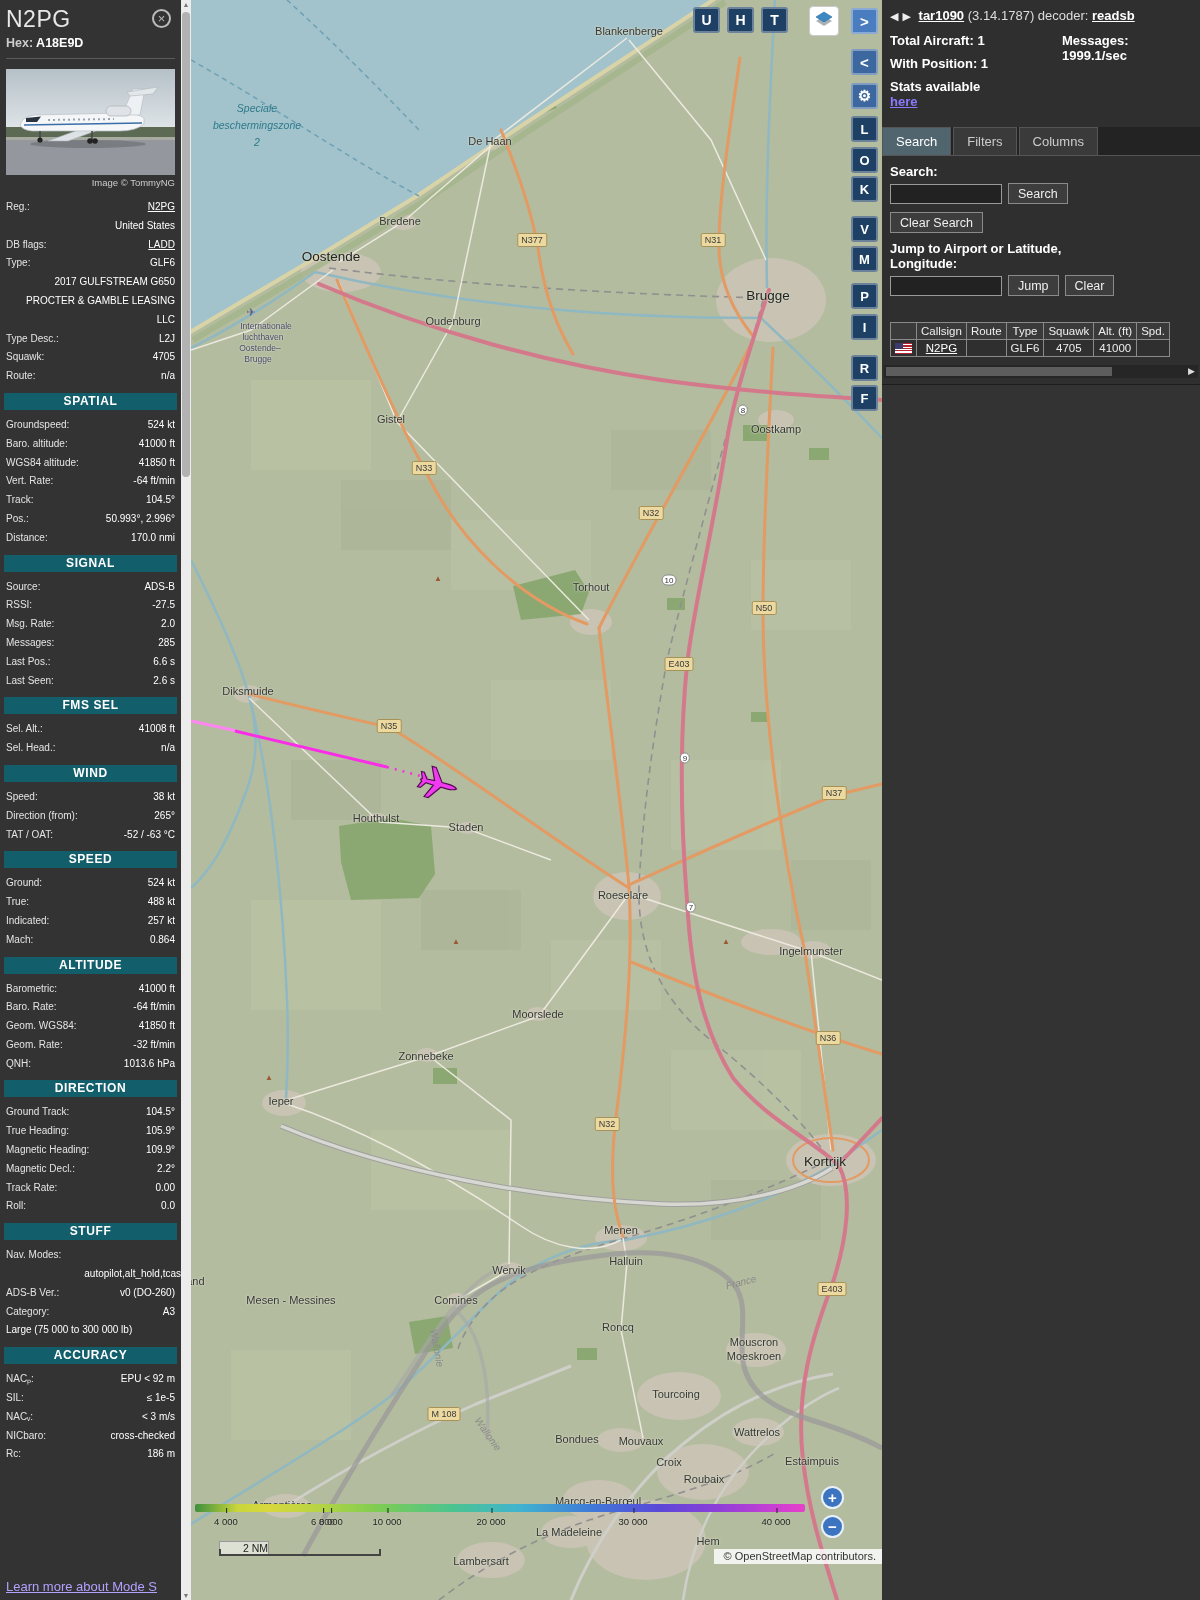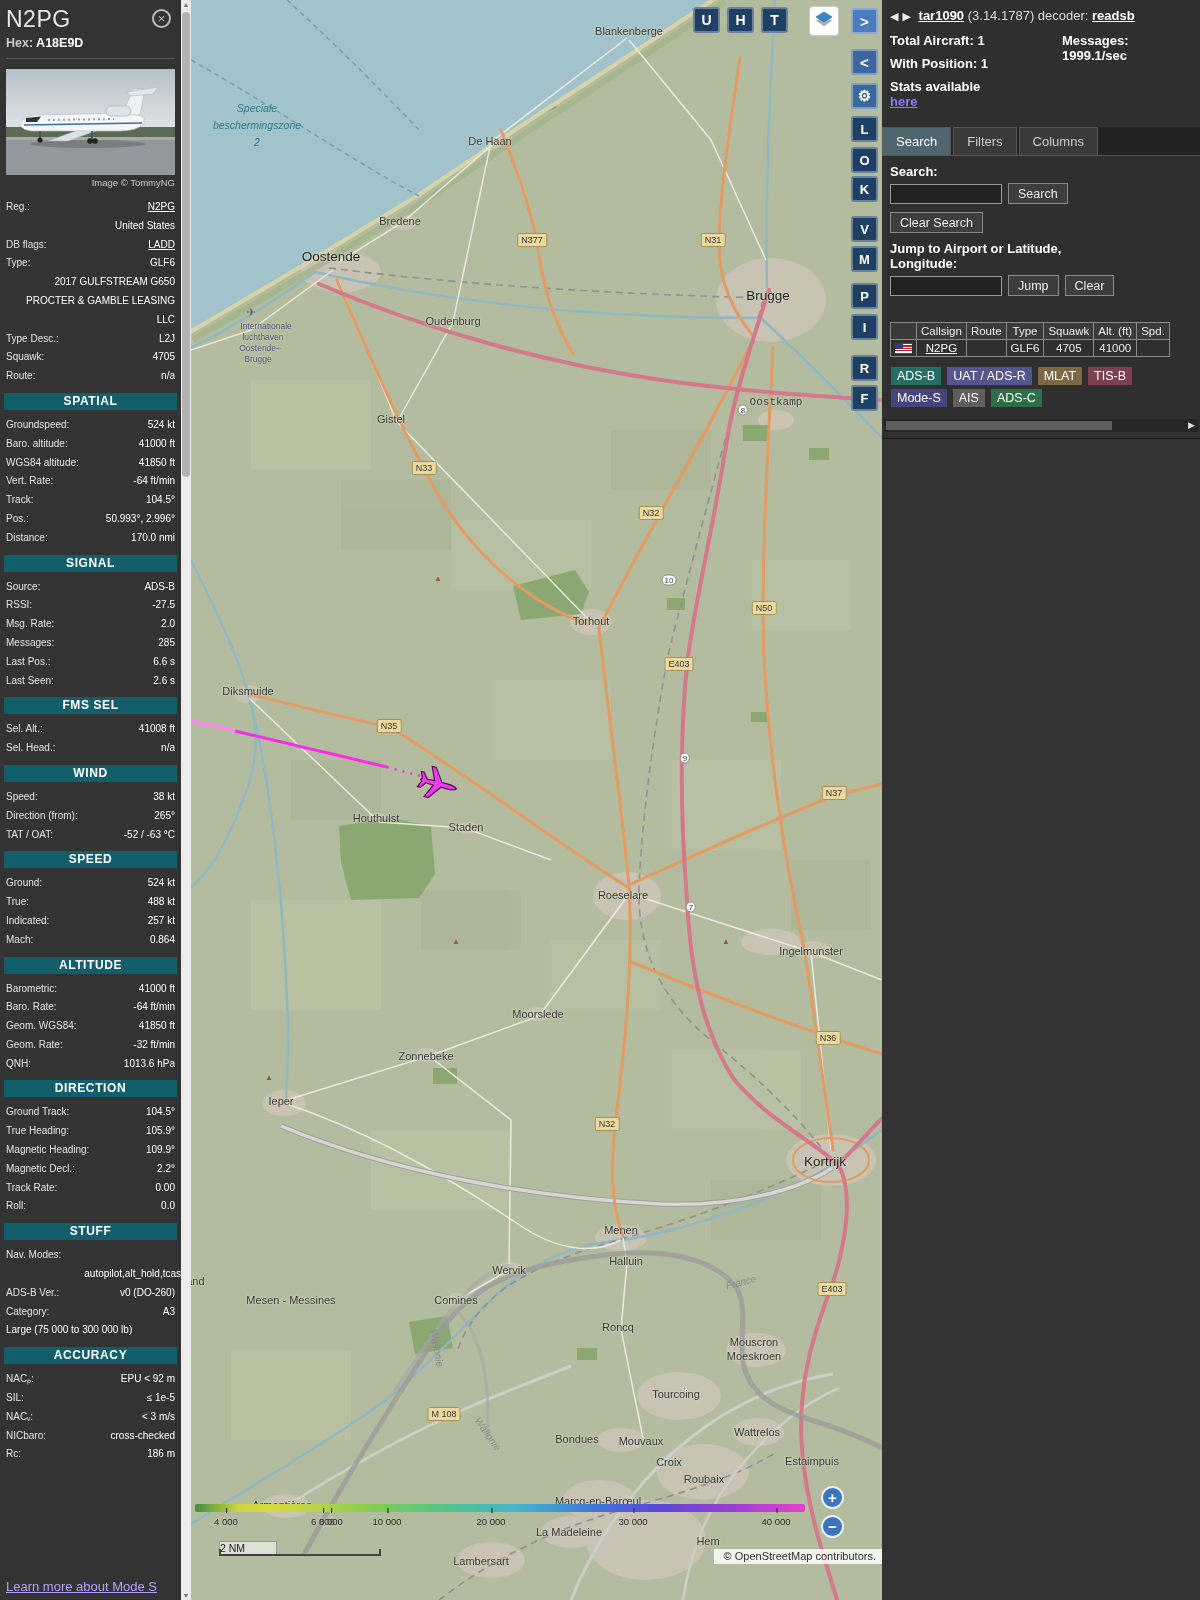--- a/index.html
+++ b/index.html
@@ -50,21 +50,21 @@
   .btn-side{position:absolute;left:660px;width:27px;height:26px;background:#1d4064;border:2px solid rgba(255,255,255,.35);border-radius:3px;color:#fff;font-weight:bold;font-size:13px;display:flex;align-items:center;justify-content:center;cursor:pointer;}
   .btn-side.b-blue{background:#4a7cc0;} .btn-side.b-blue2{background:#3c689f;} .btn-side.b-big{font-size:15px;}
   .layers-btn{position:absolute;left:618px;top:6px;width:30px;height:30px;background:#fff;border-radius:4px;border:1px solid #ccc;display:flex;align-items:center;justify-content:center;cursor:pointer;}
   .zoom-btn{position:absolute;left:630px;width:23px;height:23px;border-radius:50%;background:#3d74c0;border:2px solid #e8f0fa;color:#fff;font-weight:bold;font-size:15px;line-height:19px;text-align:center;cursor:pointer;}
   .zoom-in{top:1486px;} .zoom-out{top:1515px;}
 
   .alt-bar{position:absolute;left:4px;top:1504px;width:610px;height:8px;border-radius:2px;
     background:linear-gradient(90deg,#3d8f3d 0%,#c9d63c 7%,#d8d83c 12%,#b8d444 20%,#7ecc52 30%,#4cc48e 42%,#41b4cf 53%,#3f7ad8 65%,#5a48d8 76%,#8e3fd8 86%,#c43fd4 94%,#e83fca 100%);}
   .alt-tick{position:absolute;top:1516px;transform:translateX(-50%);font-size:9.5px;color:#1d1d1d;text-shadow:0 0 2px #cfd4bd;}
   .alt-tick::before{content:"";position:absolute;left:50%;top:-8px;width:1px;height:5px;background:#222;}
-  .scale-box{position:absolute;left:28px;top:1541px;width:58px;height:14px;background:rgba(255,255,255,.55);border:1px solid #999;font-size:10.5px;color:#222;text-align:left;line-height:12px;}
+  .scale-box{position:absolute;left:28px;top:1541px;width:50px;height:14px;background:rgba(255,255,255,.55);border:1px solid #999;font-size:10.5px;color:#222;text-align:right;line-height:12px;}
   .scale-line{position:absolute;left:28px;top:1549px;width:162px;height:7px;border:2px solid #444;border-top:none;}
   .attrib{position:absolute;right:0;top:1549px;background:rgba(255,255,255,.82);font-size:11px;color:#333;padding:1px 6px 2px 10px;}
 
   
   .panel{width:318px;flex:0 0 318px;height:1600px;background:#333;color:#ddd;font-size:13px;}
   .panel-content{background:#2f2f2f;padding:4px 0 6px 0;border-bottom:1px solid #1d1d1d;}
   .p-header{padding:4px 8px;white-space:nowrap;}
   .collapse{cursor:pointer;color:#eee;font-size:11px;margin-right:4px;}
   .p-title a{color:#fff;font-weight:bold;text-decoration:underline;cursor:pointer;}
   .p-title span{color:#ddd;}
@@ -567,22 +567,22 @@
         <div class="map-label city" style="left: 140px; top: 256px;">Oostende</div>
         <div class="map-label town" style="left: 209px; top: 221px;">Bredene</div>
         <div class="map-label city" style="left: 577px; top: 295px;">Brugge</div>
         <div class="map-label airport" style="left: 60px; top: 312px;">✈</div>
         <div class="map-label small" style="left: 75px; top: 326px;">Internationale</div>
         <div class="map-label small" style="left: 72px; top: 337px;">luchthaven</div>
         <div class="map-label small" style="left: 69px; top: 348px;">Oostende–</div>
         <div class="map-label small" style="left: 67px; top: 359px;">Brugge</div>
         <div class="map-label town" style="left: 262px; top: 321px;">Oudenburg</div>
         <div class="map-label town" style="left: 200px; top: 419px;">Gistel</div>
-        <div class="map-label town" style="left: 585px; top: 402px; font-family: Liberation Mono, monospace;">Oostkamp</div>
-        <div class="map-label town" style="left: 400px; top: 621px;">Torhout</div>
+        <div class="map-label town" style="left: 585px; top: 429px;">Oostkamp</div>
+        <div class="map-label town" style="left: 400px; top: 587px;">Torhout</div>
         <div class="map-label town" style="left: 57px; top: 691px;">Diksmuide</div>
         <div class="map-label town" style="left: 185px; top: 818px;">Houthulst</div>
         <div class="map-label town" style="left: 275px; top: 827px;">Staden</div>
         <div class="map-label town" style="left: 432px; top: 895px;">Roeselare</div>
         <div class="map-label town" style="left: 620px; top: 951px;">Ingelmunster</div>
         <div class="map-label town" style="left: 347px; top: 1014px;">Moorslede</div>
         <div class="map-label town" style="left: 235px; top: 1056px;">Zonnebeke</div>
         <div class="map-label town" style="left: 90px; top: 1101px;">Ieper</div>
         <div class="map-label city" style="left: 634px; top: 1161px;">Kortrijk</div>
         <div class="map-label town" style="left: 430px; top: 1230px;">Menen</div>
@@ -768,22 +768,19 @@
             <td><span class="us-flag"></span></td>
             <td><a>N2PG</a></td>
             <td></td>
             <td>GLF6</td>
             <td>4705</td>
             <td>41000</td>
             <td></td>
           </tr>
         </tbody>
       </table>
-      <div class="badges">
-        
-      <span class="badge b-adsb"><span>ADS-B</span></span><span class="badge b-uat"><span>UAT / ADS-R</span></span><span class="badge b-mlat"><span>MLAT</span></span><span class="badge b-tisb"><span>TIS-B</span></span><span class="badge b-modes"><span>Mode-S</span></span><span class="badge b-ais"><span>AIS</span></span><span class="badge b-adsc"><span>ADS-C</span></span></div>
       <div class="hscroll">
         <div class="hscroll-thumb"></div>
         <div class="hscroll-arrow">▶</div>
       </div>
     </div>
   </aside>
 </div>
 
 </body></html>

